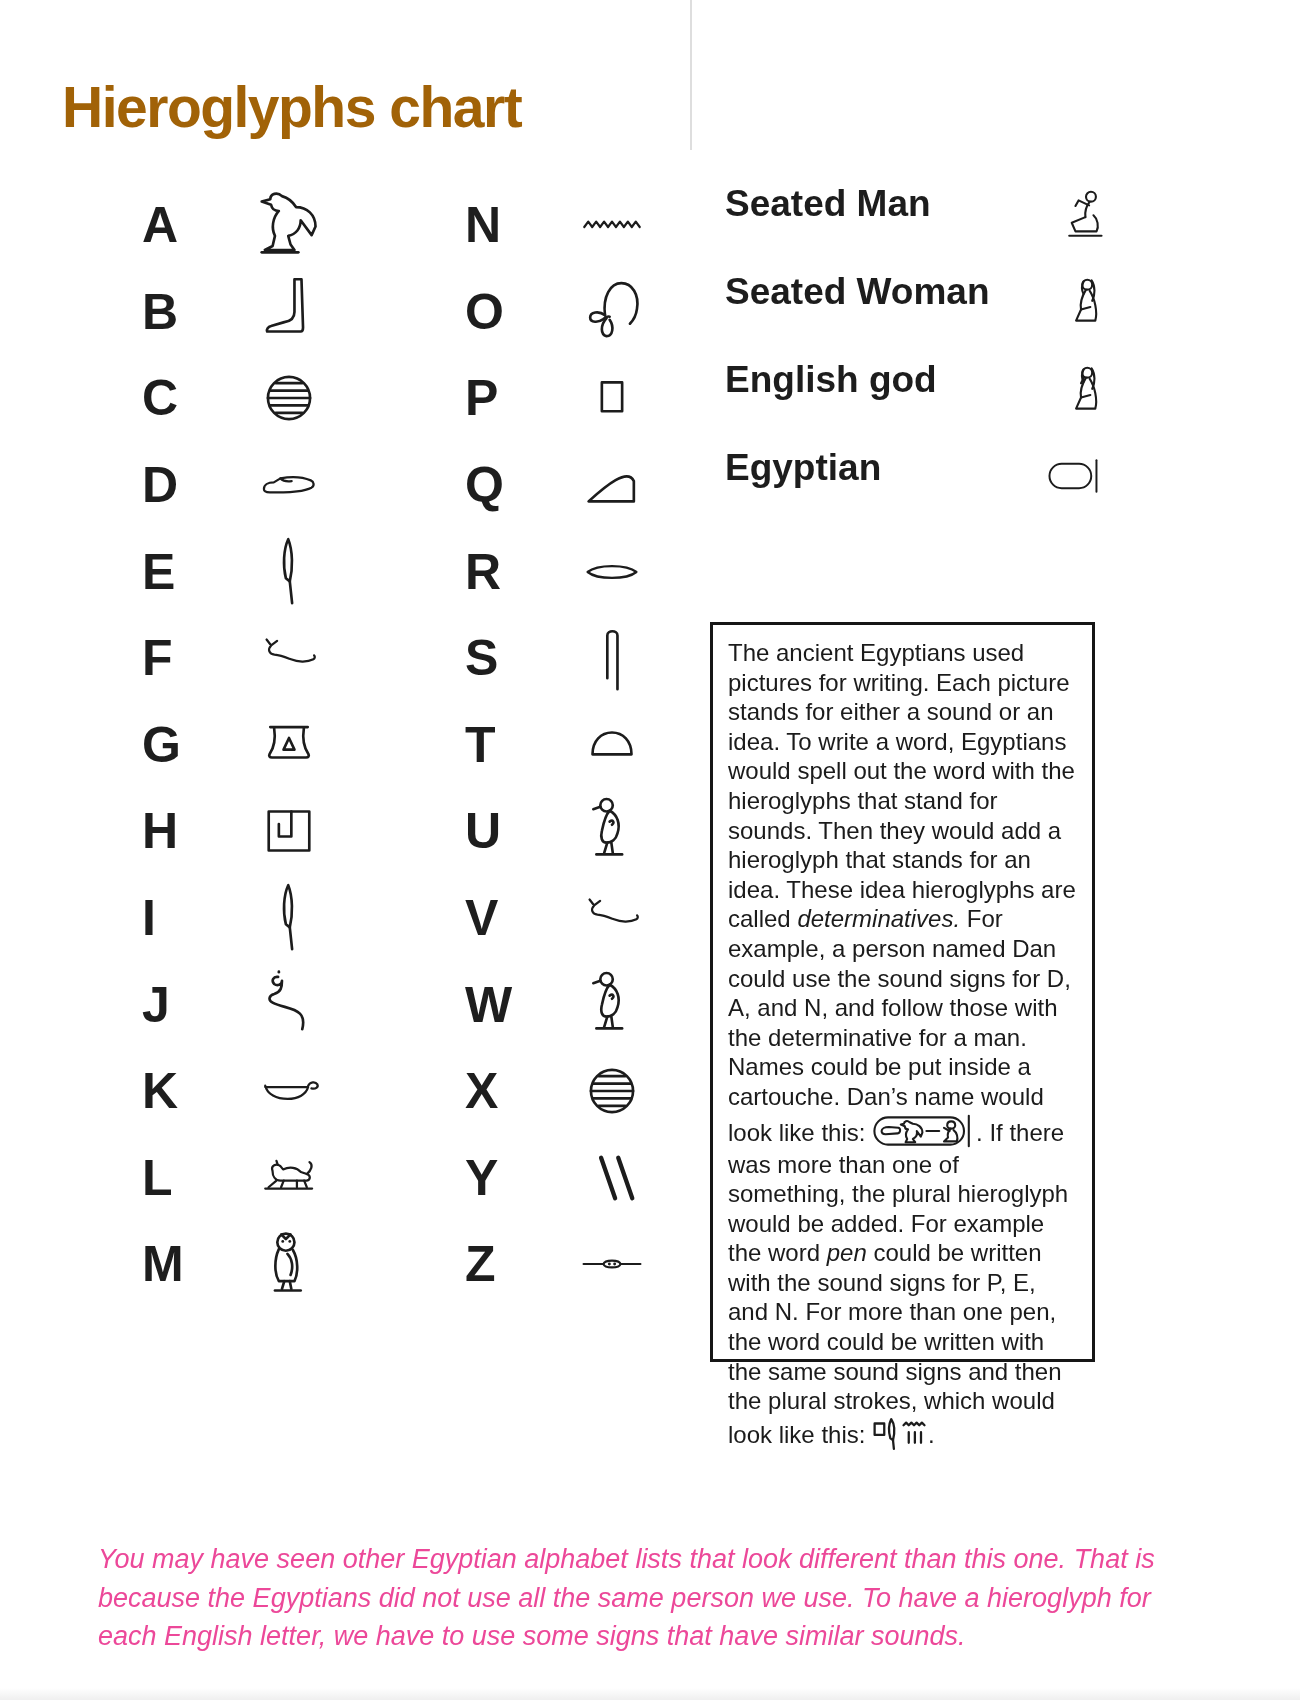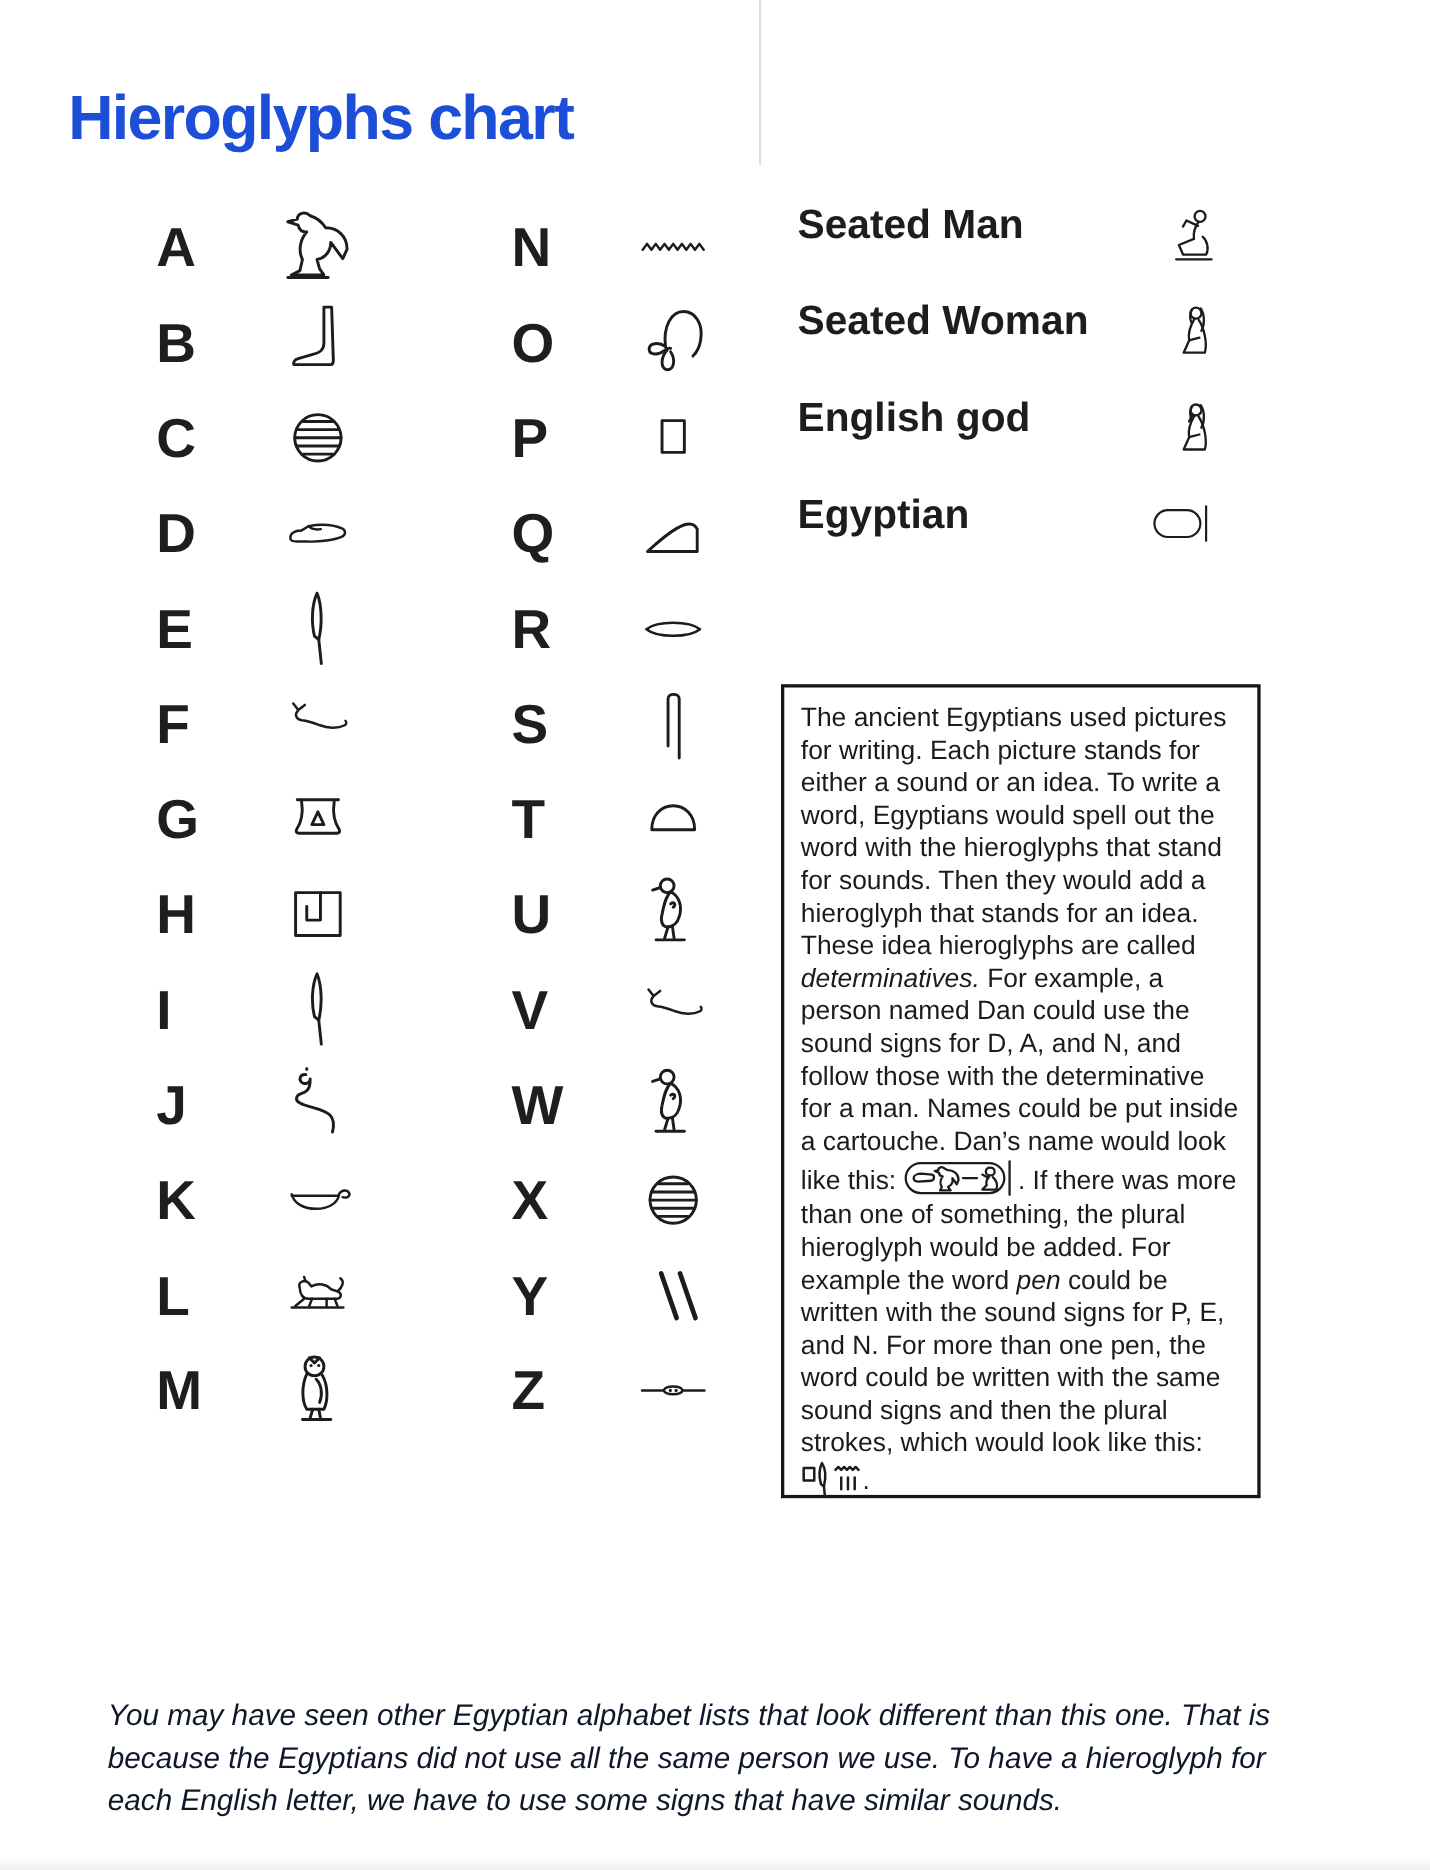--- a/index.html
+++ b/index.html
@@ -1,47 +1,47 @@
 <!DOCTYPE html>
 <html><head>
 <meta charset="utf-8">
 <style>
   html,body{margin:0;padding:0;background:#ffffff;}
   .page{position:relative;width:1300px;height:1700px;background:#ffffff;overflow:hidden;
         font-family:"Liberation Sans","DejaVu Sans",sans-serif;color:#1c1c1c;}
   .title{position:absolute;left:62px;top:36px;font-size:57px;font-weight:700;
-         letter-spacing:-1.5px;color:#1d4ed8;text-align:right;}
+         letter-spacing:-1.5px;color:#a16207;text-align:right;}
   
   .col{position:absolute;display:grid;}
   .col1{left:142px;top:182px;grid-auto-rows:86.6px;}
   .col2{left:465px;top:182px;grid-auto-rows:86.6px;}
   .arow{display:flex;align-items:center;}
   .letter{display:inline-block;width:88px;font-size:50px;font-weight:700;color:#1e1e1e;}
   .glyph{width:118px;display:flex;justify-content:center;align-items:center;}
   svg.gs{width:78px;height:78px;stroke:#1c1c1c;fill:none;stroke-width:3.4;
          stroke-linecap:round;stroke-linejoin:round;}
   svg.gs.wide{width:92px;height:66px;}
   
   .col3{left:725px;top:183px;grid-auto-rows:88px;width:392px;}
   .drow{display:flex;justify-content:space-between;}
   .dlabel{font-size:37px;font-weight:700;color:#1d1d1d;white-space:nowrap;}
   svg.det{stroke:#1c1c1c;fill:none;stroke-width:3.4;stroke-linecap:round;stroke-linejoin:round;}
   svg.fig{width:62px;height:72px;}
   svg.cart{width:84px;height:58px;}
   svg.plur{width:84px;height:46px;}
   
-  .textbox{position:absolute;left:710px;top:622px;width:436px;height:740px;
+  .textbox{position:absolute;left:710px;top:622px;width:385px;height:740px;
            border:3px solid #161616;box-sizing:border-box;padding:13px 15px;
            font-size:24px;line-height:29.6px;color:#1b1b1b;}
   .textbox em{font-style:italic;}
   svg.ig{stroke:#1c1c1c;fill:none;stroke-width:2.6;stroke-linecap:round;stroke-linejoin:round;
          vertical-align:-9px;}
   
   .footer{position:absolute;left:98px;top:1540px;width:1060px;font-size:27px;
-          line-height:38.5px;font-style:italic;color:#0f172a;}
+          line-height:38.5px;font-style:italic;color:#ec4899;}
   .footer span{display:block;}
   
   .streak{position:absolute;left:690px;top:0;width:2px;height:150px;background:#dedede;}
   .bottomband{position:absolute;left:0;bottom:0;width:100%;height:12px;
               background:linear-gradient(to bottom,#ffffff,#efefef);}
 </style>
 </head>
 <body>
 
 <svg width="0" height="0" style="position:absolute">

